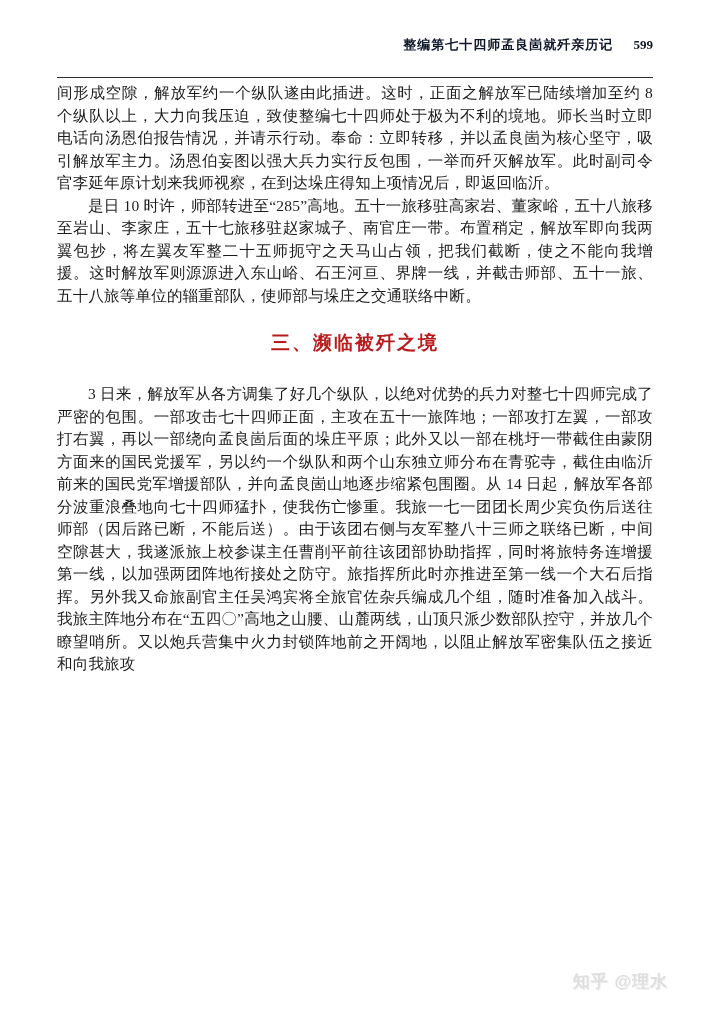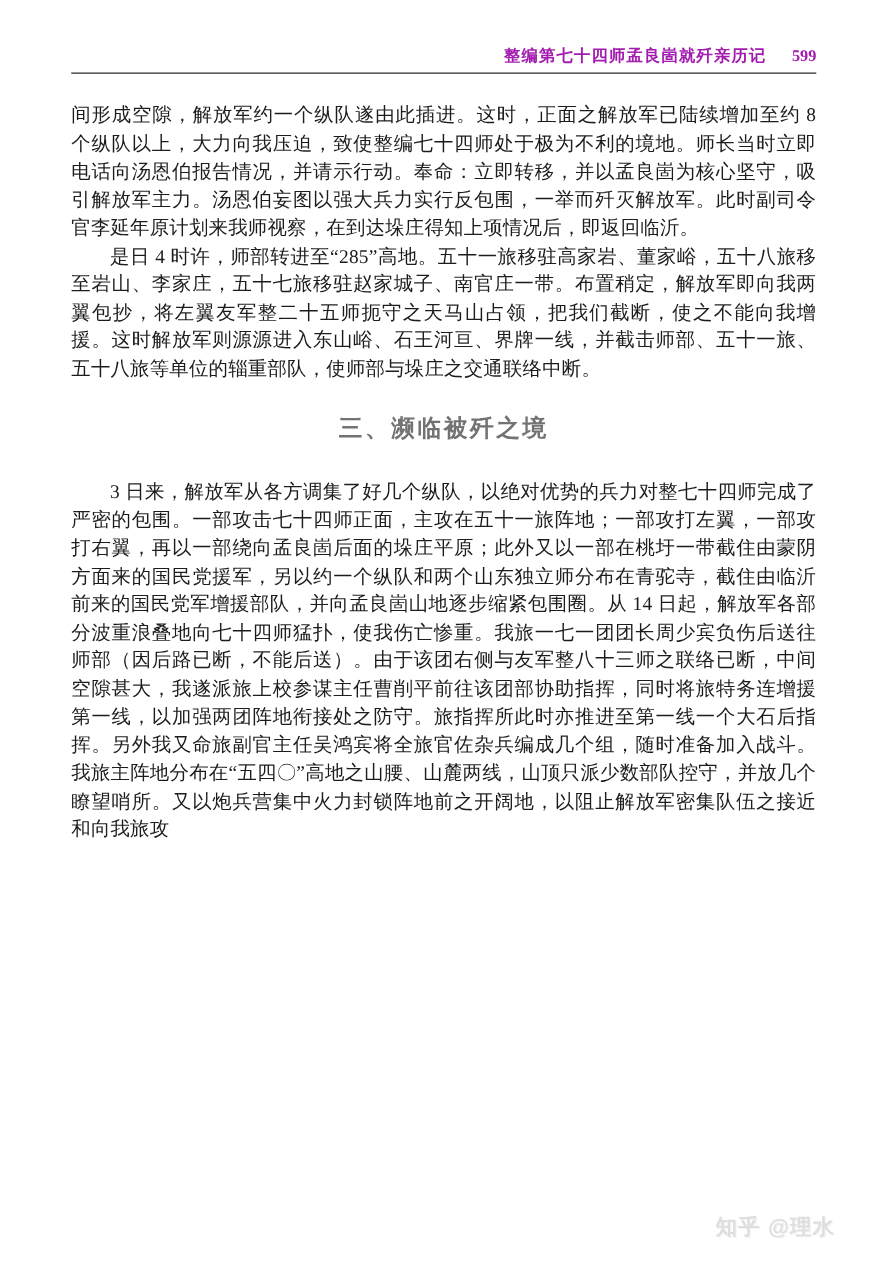--- a/index.html
+++ b/index.html
@@ -14,23 +14,23 @@
     box-sizing: border-box;
   }
   .running-header {
     position: absolute;
     top: 36px;
     left: 57px;
     right: 57px;
     text-align: right;
     font-size: 13px;
     letter-spacing: 1px;
-    color: #a21caf;
+    color: #0f172a;
     border-bottom: 1.5px solid #2b2b2b;
-    padding-bottom: 4px;
+    padding-bottom: 23px;
   }
   .rh-title { font-weight: 600; }
   .rh-page { margin-left: 16px; font-weight: 700; letter-spacing: 0; }
   .content {
     position: absolute;
     top: 82px;
     left: 57px;
     right: 57px;
   }
   .para {
@@ -41,21 +41,21 @@
     letter-spacing: 0.2px;
     color: #1c1c1c;
   }
   .para.indent { text-indent: 2em; }
   .section-heading {
     margin: 23px 0 27px 0;
     text-align: center;
     font-size: 19px;
     font-weight: 700;
     letter-spacing: 2px;
-    color: #737373;
+    color: #b91c1c;
   }
   .watermark {
     position: absolute;
     right: 42px;
     bottom: 28px;
     font-family: "Liberation Sans", "DejaVu Sans", sans-serif;
     font-size: 17px;
     font-weight: 700;
     letter-spacing: 1px;
     color: #dedede;
@@ -69,21 +69,21 @@
 <div class="page">
 
   <header class="running-header">
     <span class="rh-title">整编第七十四师孟良崮就歼亲历记</span>
     <span class="rh-page">599</span>
   </header>
 
   <main class="content">
     <p class="para">间形成空隙，解放军约一个纵队遂由此插进。这时，正面之解放军已陆续增加至约 8 个纵队以上，大力向我压迫，致使整编七十四师处于极为不利的境地。师长当时立即电话向汤恩伯报告情况，并请示行动。奉命：立即转移，并以孟良崮为核心坚守，吸引解放军主力。汤恩伯妄图以强大兵力实行反包围，一举而歼灭解放军。此时副司令官李延年原计划来我师视察，在到达垛庄得知上项情况后，即返回临沂。</p>
 
-    <p class="para indent">是日 4 时许，师部转进至“285”高地。五十一旅移驻高家岩、董家峪，五十八旅移至岩山、李家庄，五十七旅移驻赵家城子、南官庄一带。布置稍定，解放军即向我两翼包抄，将左翼友军整二十五师扼守之天马山占领，把我们截断，使之不能向我增援。这时解放军则源源进入东山峪、石王河亘、界牌一线，并截击师部、五十一旅、五十八旅等单位的辎重部队，使师部与垛庄之交通联络中断。</p>
+    <p class="para indent">是日 10 时许，师部转进至“285”高地。五十一旅移驻高家岩、董家峪，五十八旅移至岩山、李家庄，五十七旅移驻赵家城子、南官庄一带。布置稍定，解放军即向我两翼包抄，将左翼友军整二十五师扼守之天马山占领，把我们截断，使之不能向我增援。这时解放军则源源进入东山峪、石王河亘、界牌一线，并截击师部、五十一旅、五十八旅等单位的辎重部队，使师部与垛庄之交通联络中断。</p>
 
 
 
     <h2 class="section-heading">三、濒临被歼之境</h2>
 
     <p class="para indent">3 日来，解放军从各方调集了好几个纵队，以绝对优势的兵力对整七十四师完成了严密的包围。一部攻击七十四师正面，主攻在五十一旅阵地；一部攻打左翼，一部攻打右翼，再以一部绕向孟良崮后面的垛庄平原；此外又以一部在桃圩一带截住由蒙阴方面来的国民党援军，另以约一个纵队和两个山东独立师分布在青驼寺，截住由临沂前来的国民党军增援部队，并向孟良崮山地逐步缩紧包围圈。从 14 日起，解放军各部分波重浪叠地向七十四师猛扑，使我伤亡惨重。我旅一七一团团长周少宾负伤后送往师部（因后路已断，不能后送）。由于该团右侧与友军整八十三师之联络已断，中间空隙甚大，我遂派旅上校参谋主任曹削平前往该团部协助指挥，同时将旅特务连增援第一线，以加强两团阵地衔接处之防守。旅指挥所此时亦推进至第一线一个大石后指挥。另外我又命旅副官主任吴鸿宾将全旅官佐杂兵编成几个组，随时准备加入战斗。我旅主阵地分布在“五四〇”高地之山腰、山麓两线，山顶只派少数部队控守，并放几个瞭望哨所。又以炮兵营集中火力封锁阵地前之开阔地，以阻止解放军密集队伍之接近和向我旅攻</p>
   </main>
 
   <div class="watermark">知乎 @理水</div>
 

